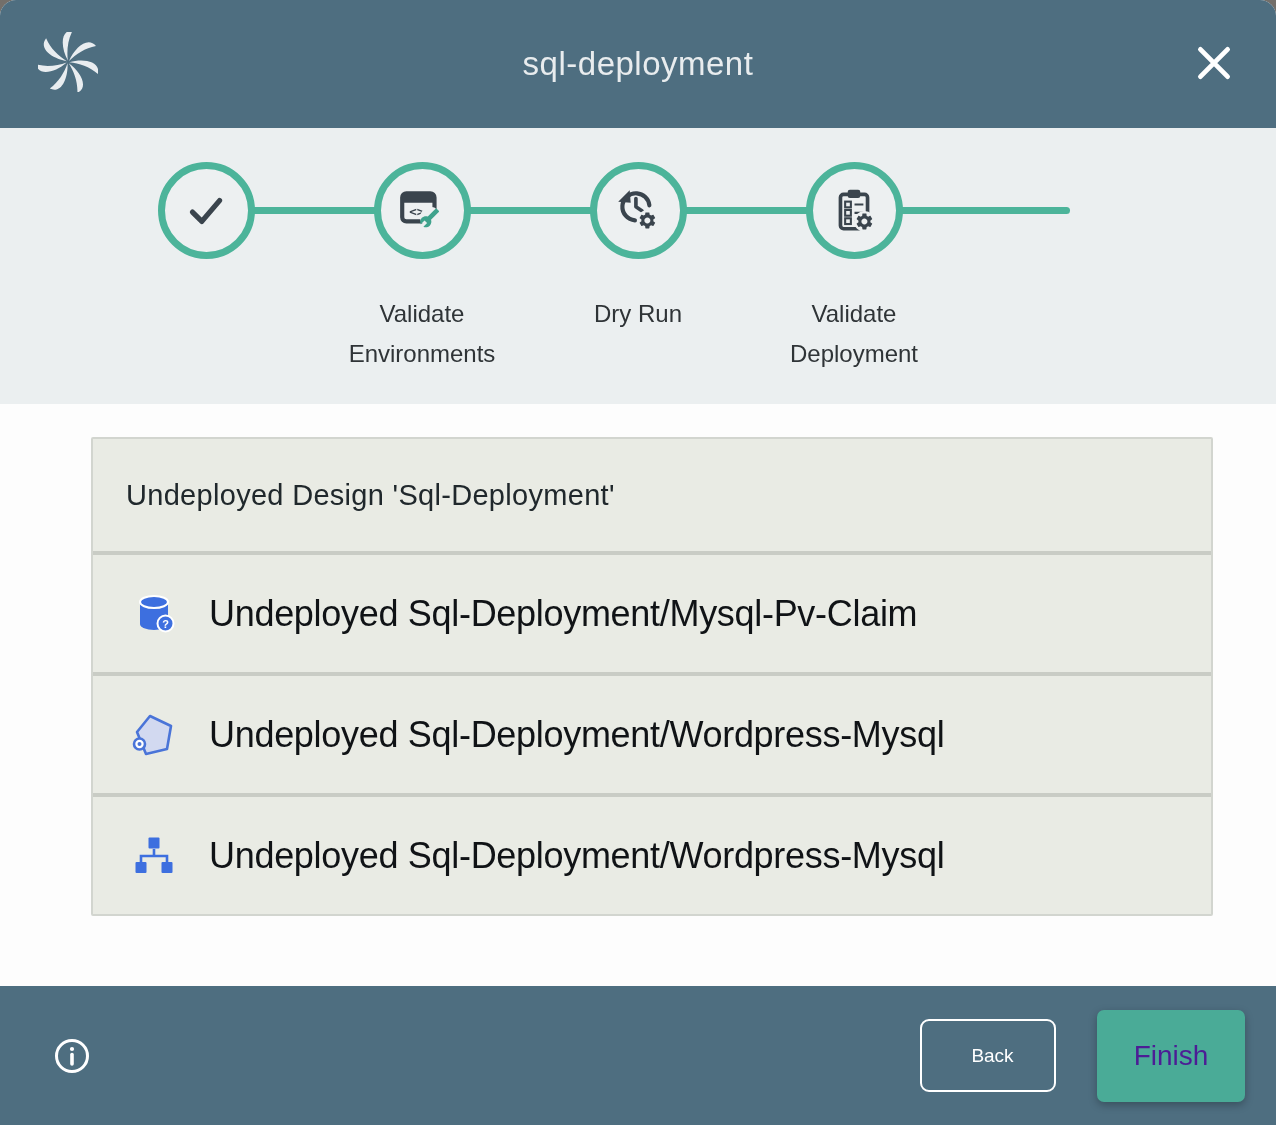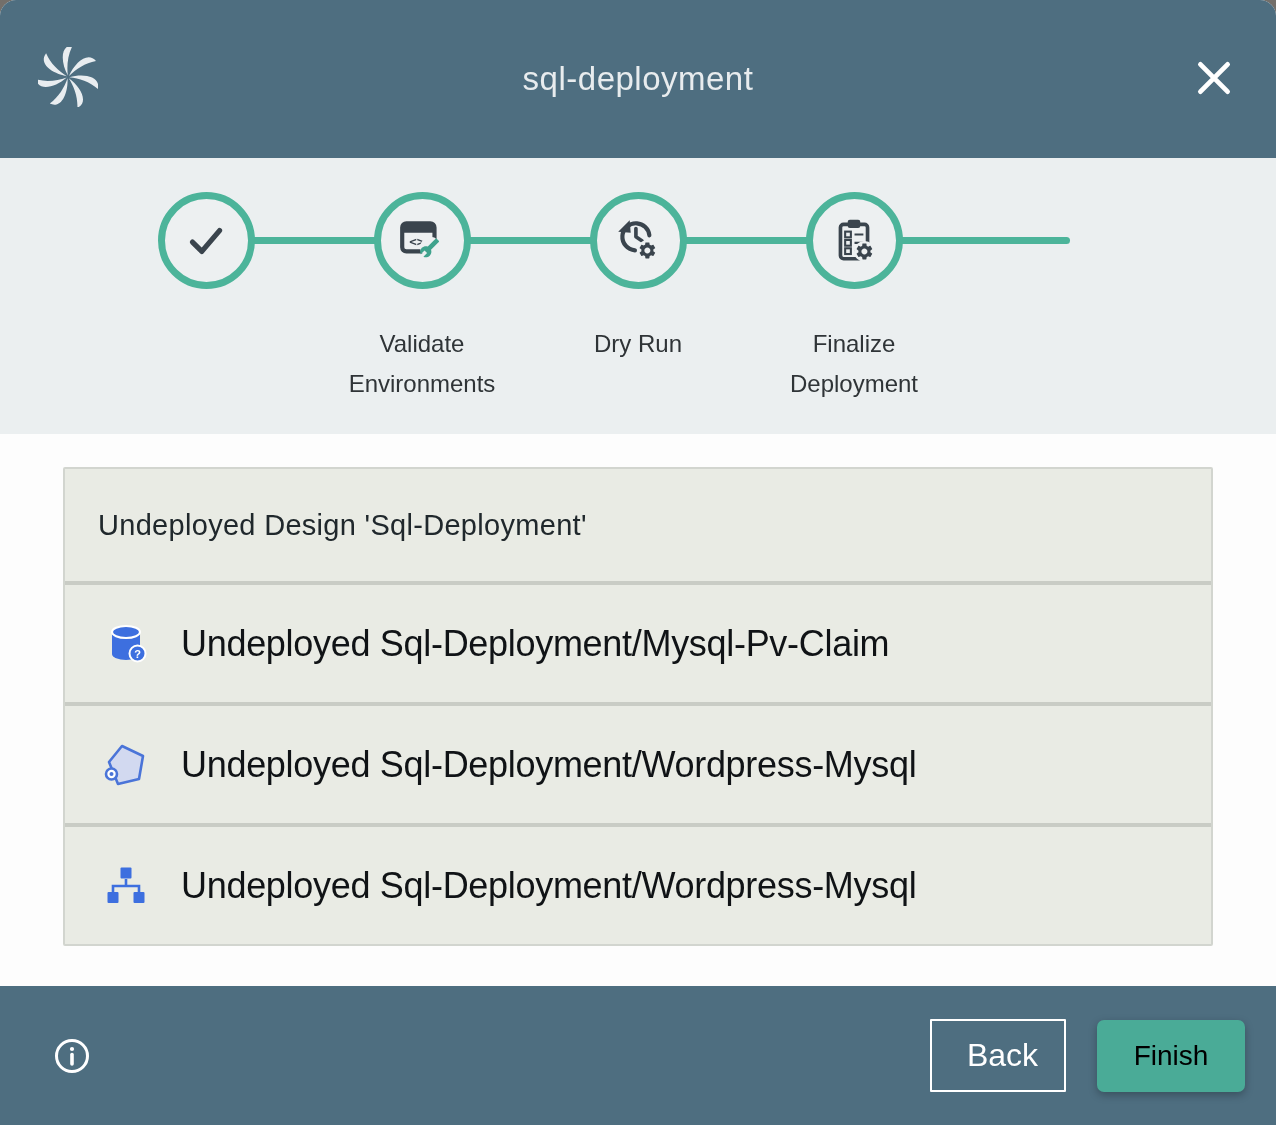--- a/index.html
+++ b/index.html
@@ -10,21 +10,21 @@
   }
   .modal {
     width: 1276px; height: 1125px;
     border-radius: 16px 16px 0 0;
     overflow: hidden;
     background: #fdfdfd;
     display: flex; flex-direction: column;
   }
   
   .titlebar {
-    height: 158px; flex: none;
+    height: 128px; flex: none;
     background: #4e6e80;
     display: flex; align-items: center;
     padding: 0 38px;
     position: relative;
   }
   .logo { width: 60px; height: 60px; }
   .title {
     position: absolute; left: 50%; top: 50%;
     transform: translate(-50%, -50%);
     color: #e8ecee; font-size: 33px; letter-spacing: 0.5px;
@@ -55,21 +55,21 @@
   }
   .circle.active { background: #c6d2d9; }
   .circle svg { display: block; }
   .step-label {
     margin-top: 35px; font-size: 24px; line-height: 40px;
     text-align: center; color: #2f3437; max-width: 190px;
   }
   
   .content { flex: 1; background: #fdfdfd; padding: 33px 63px 0; }
   .panel {
-    border: 2px solid #d2d5cf; background: #e9ebe4; border-radius: 2px;
+    border: 2px solid #d2d5cf; background: #e9ebe4; border-radius: 2px; margin-left: 28px;
   }
   .panel-header {
     height: 112px; display: flex; align-items: center;
     padding: 0 33px; font-size: 29px; color: #20282c; letter-spacing: 0.3px;
   }
   .row {
     border-top: 4px solid #c9ccc5;
     height: 121px; display: flex; align-items: center;
     padding: 0 37px; gap: 31px;
   }
@@ -78,30 +78,30 @@
   
   .footer {
     height: 139px; flex: none; background: #4e6e80;
     display: flex; align-items: center;
     padding: 0 31px 0 52px;
   }
   .info-btn { background: none; border: none; padding: 0; width: 40px; height: 40px; cursor: pointer; }
   .back-btn {
     margin-left: auto;
     width: 136px; height: 73px;
-    background: transparent; border: 2px solid #ffffff; border-radius: 1px;
-    color: #ffffff; font-size: 32px; cursor: pointer;
+    background: transparent; border: 2px solid #ffffff; border-radius: 9px;
+    color: #ffffff; font-size: 19px; cursor: pointer;
     font-family: "Liberation Sans", sans-serif;
     padding-left: 9px;
   }
   .finish-btn {
-    margin-left: 31px;
-    width: 148px; height: 72px;
+    margin-left: 41px;
+    width: 148px; height: 92px;
     background: #4aab97; border: none; border-radius: 7px;
-    color: #000000; font-size: 28px; cursor: pointer;
+    color: #4c1d95; font-size: 28px; cursor: pointer;
     box-shadow: 0 3px 8px rgba(0,0,0,0.28);
     font-family: "Liberation Sans", sans-serif;
   }
 </style>
 </head>
 <body>
 
 <div class="modal">
 
   <div class="titlebar">
@@ -189,21 +189,21 @@
                   <rect x="15.5" y="31" width="5.5" height="5.5"></rect>
                   <path d="M24.5 17.8 H33 M24.5 25.8 H33 M24.5 33.8 H28"></path>
                 </g>
                 <circle cx="34" cy="34" r="10" fill="#edf0f1"></circle>
                 <g transform="translate(24.4,24.4) scale(0.8)">
                   <path d="M19.14 12.94c.04-.3.06-.61.06-.94 0-.32-.02-.64-.07-.94l2.03-1.58c.18-.14.23-.41.12-.61l-1.92-3.32c-.12-.22-.37-.29-.59-.22l-2.39.96c-.5-.38-1.03-.7-1.62-.94l-.36-2.54c-.04-.24-.24-.41-.48-.41h-3.84c-.24 0-.43.17-.47.41l-.36 2.54c-.59.24-1.13.57-1.62.94l-2.39-.96c-.22-.08-.47 0-.59.22L2.74 8.87c-.12.21-.08.47.12.61l2.03 1.58c-.05.3-.09.63-.09.94s.02.64.07.94l-2.03 1.58c-.18.14-.23.41-.12.61l1.92 3.32c.12.22.37.29.59.22l2.39-.96c.5.38 1.03.7 1.62.94l.36 2.54c.05.24.24.41.48.41h3.84c.24 0 .44-.17.47-.41l.36-2.54c.59-.24 1.13-.56 1.62-.94l2.39.96c.22.08.47 0 .59-.22l1.92-3.32c.12-.22.07-.47-.12-.61l-2.01-1.58zM12 15.6c-1.98 0-3.6-1.62-3.6-3.6s1.62-3.6 3.6-3.6 3.6 1.62 3.6 3.6-1.62 3.6-3.6 3.6z" fill="#3a444d"></path>
                 </g>
               </svg>
             </span>
           </div>
-          <div class="step-label">Finalize Deployment</div>
+          <div class="step-label">Validate Deployment</div>
         </div>
 
 
       </div>
     </div>
   </div>
 
   <div class="content">
     <div class="panel">
       <div class="panel-header">Undeployed Design 'Sql-Deployment'</div>

